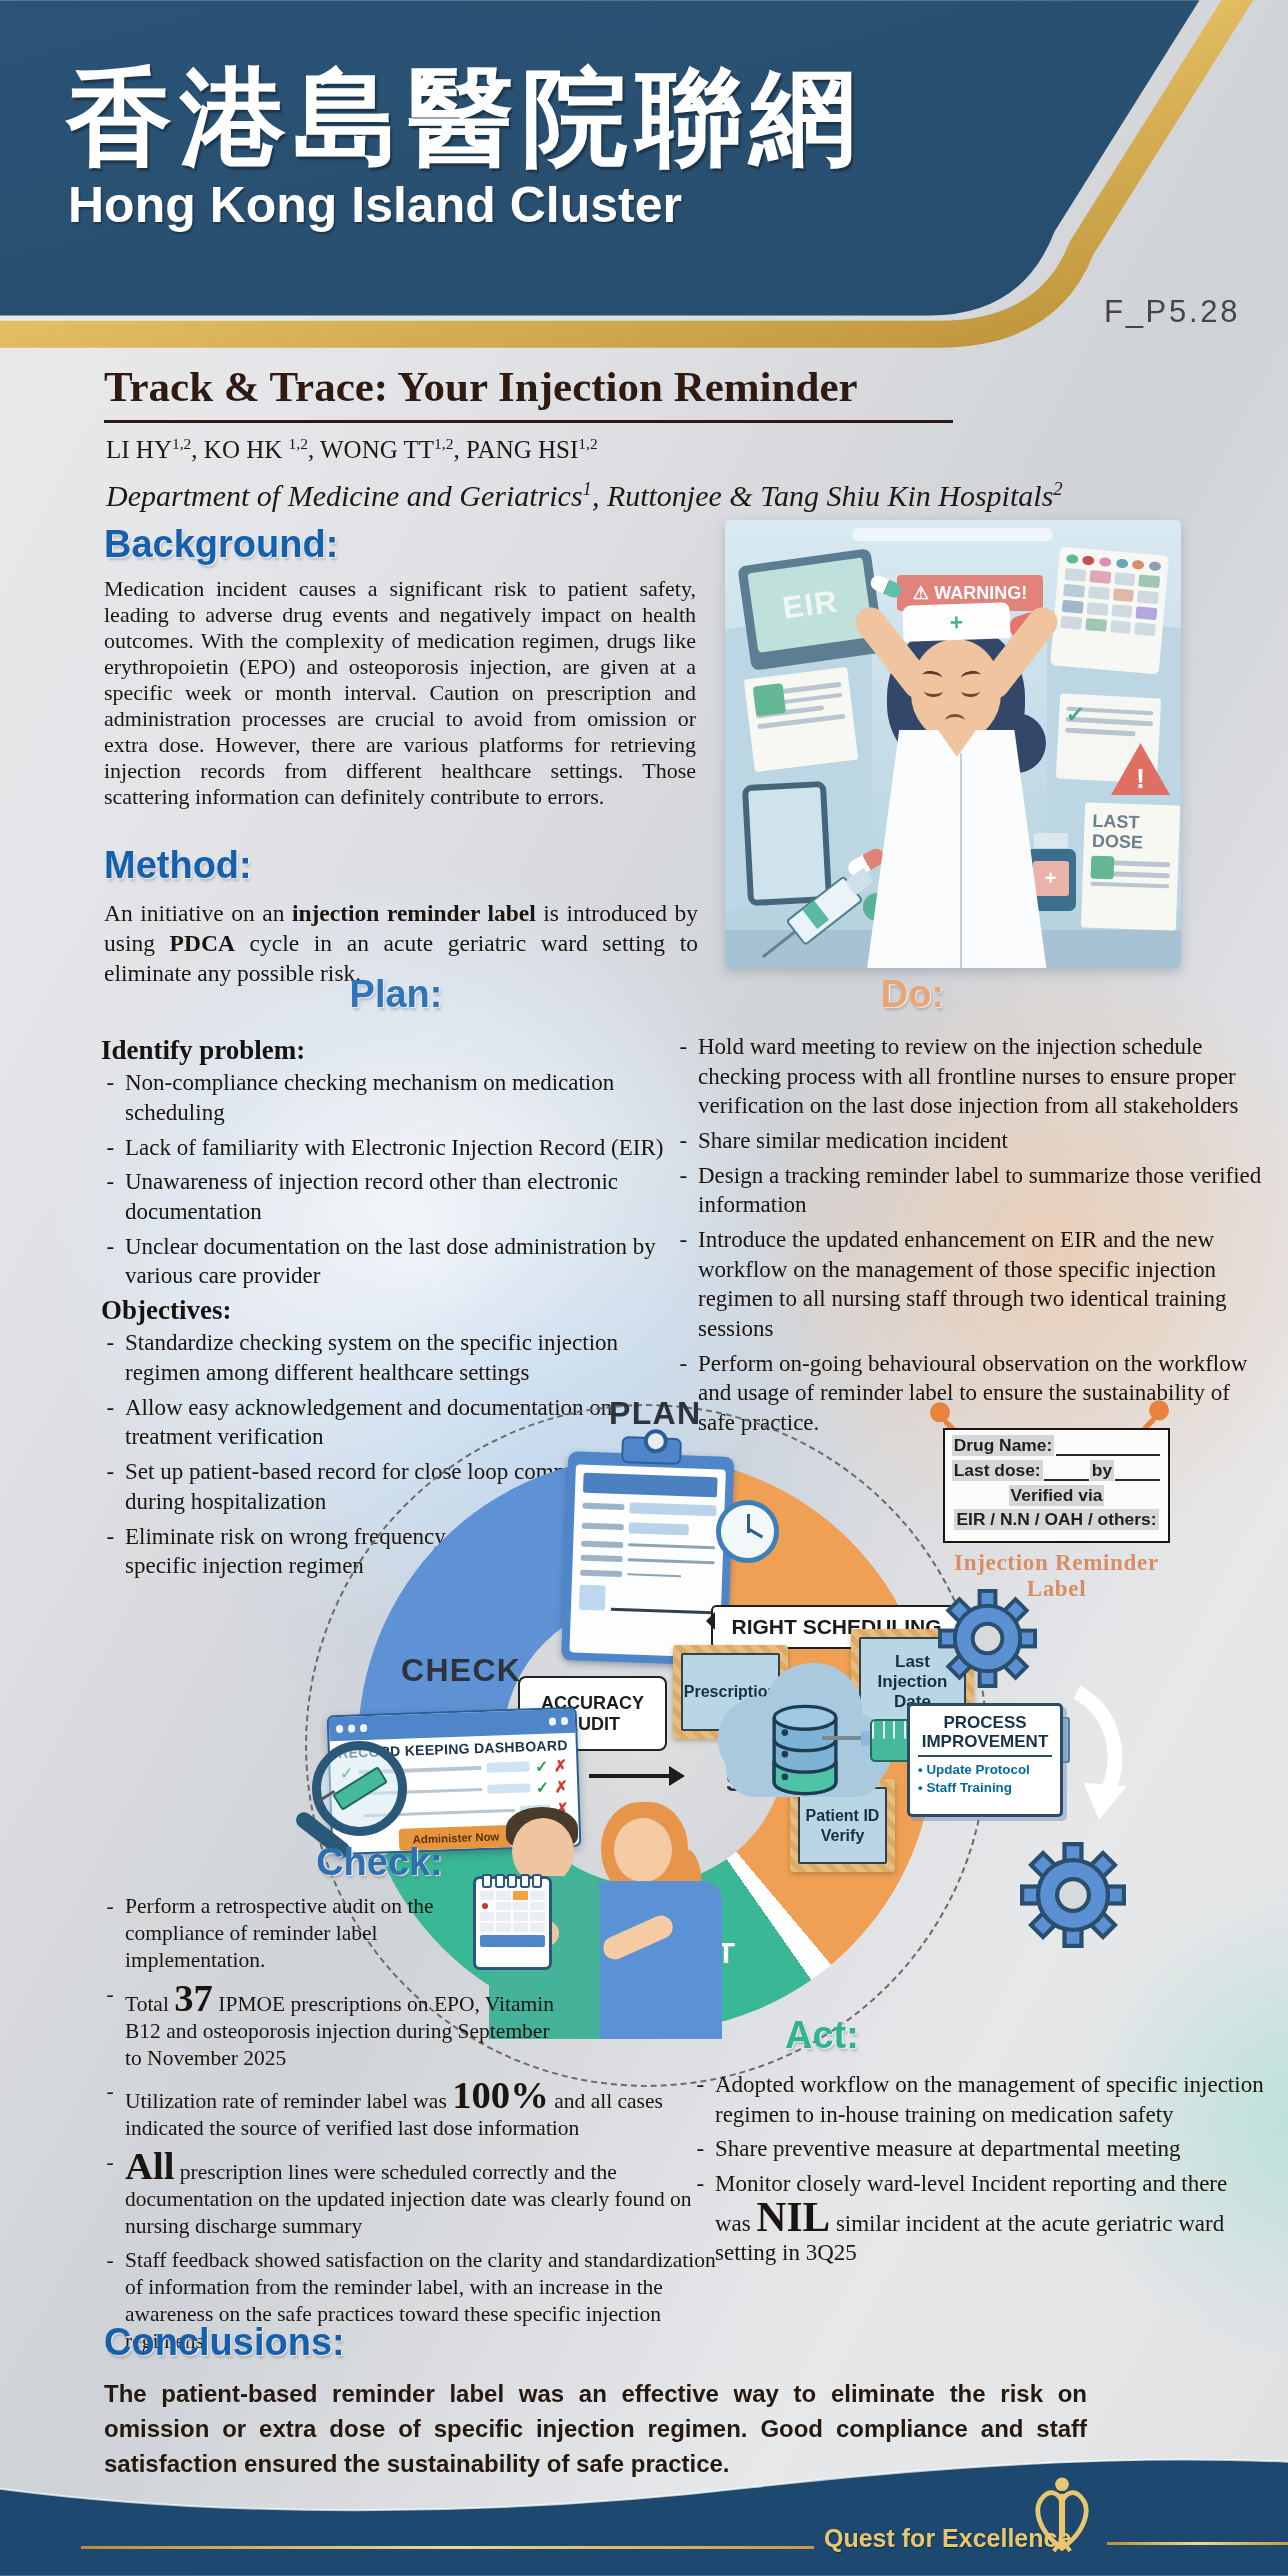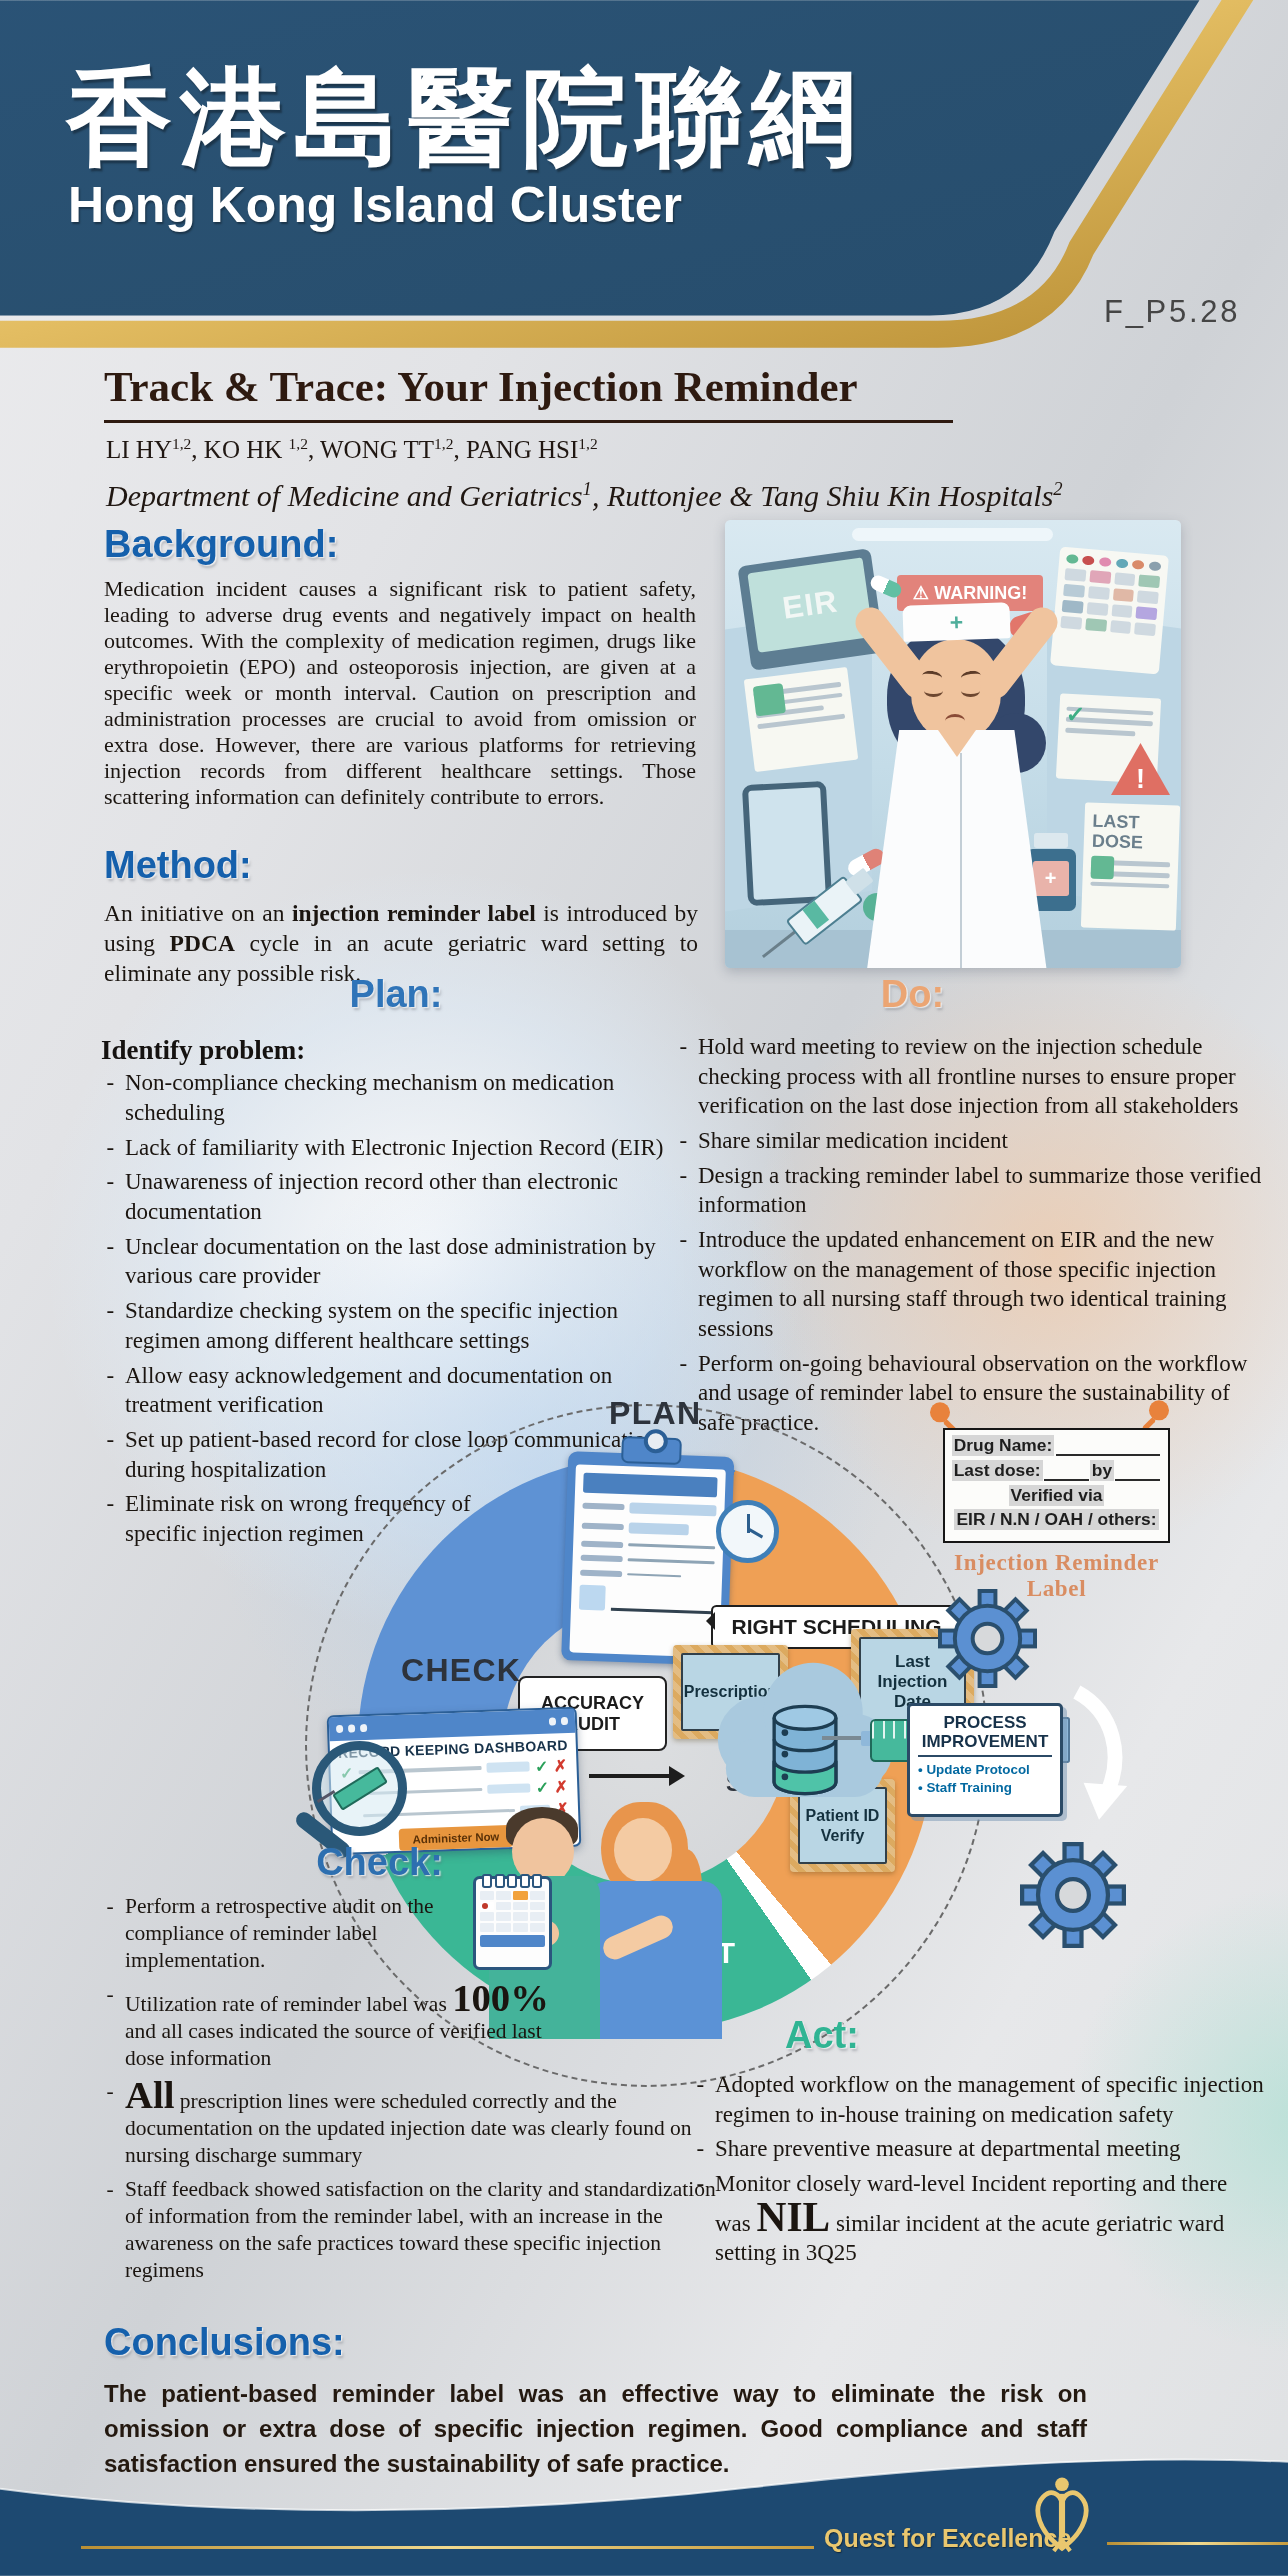--- a/index.html
+++ b/index.html
@@ -400,20 +400,21 @@
   <div class="sec-h" id="do-h">Do:</div>
 
   <div class="col" id="plan-col">
     <div class="sub-h">Identify problem:</div>
     <ul class="blist" id="plan-list1">
       <li>Non-compliance checking mechanism on medication scheduling</li>
       <li>Lack of familiarity with Electronic Injection Record (EIR)</li>
       <li>Unawareness of injection record other than electronic documentation</li>
       <li>Unclear documentation on the last dose administration by various care provider</li>
     </ul>
+    <div class="sub-h">Objectives:</div>
     <ul class="blist" id="plan-list2">
       <li>Standardize checking system on the specific injection regimen among different healthcare settings</li>
       <li>Allow easy acknowledgement and documentation on treatment verification</li>
       <li>Set up patient-based record for close loop communication during hospitalization</li>
       <li>Eliminate risk on wrong frequency of specific injection regimen</li>
     </ul>
   </div>
 
   <div class="col" id="do-col">
     <ul class="blist">
@@ -662,20 +663,21 @@
           <i></i>
           <i></i>
       </div>
       <div class="cf"></div>
     </div>
   </div>
 
   <div class="sec-h" id="check-h">Check:</div>
   <ul class="blist col" id="check-list">
     <li><span>Perform a retrospective audit on the compliance of reminder label implementation.</span></li>
+    <li><span>Total </span><span class="big">37</span><span> IPMOE prescriptions on EPO, Vitamin B12 and osteoporosis injection during September to November 2025</span></li>
     <li><span>Utilization rate of reminder label was </span><span class="big">100%</span><span> and all cases indicated the source of verified last dose information</span></li>
     <li><span class="big">All</span><span> prescription lines were scheduled correctly and the documentation on the updated injection date was clearly found on nursing discharge summary</span></li>
     <li><span>Staff feedback showed satisfaction on the clarity and standardization of information from the reminder label, with an increase in the awareness on the safe practices toward these specific injection regimens</span></li>
   </ul>
 
   <div class="sec-h" id="act-h">Act:</div>
   <ul class="blist col" id="act-list">
     <li><span>Adopted workflow on the management of specific injection regimen to in-house training on medication safety</span></li>
     <li><span>Share preventive measure at departmental meeting</span></li>
     <li><span>Monitor closely ward-level Incident reporting and there was </span><span class="big">NIL</span><span> similar incident at the acute geriatric ward setting in 3Q25</span></li>

